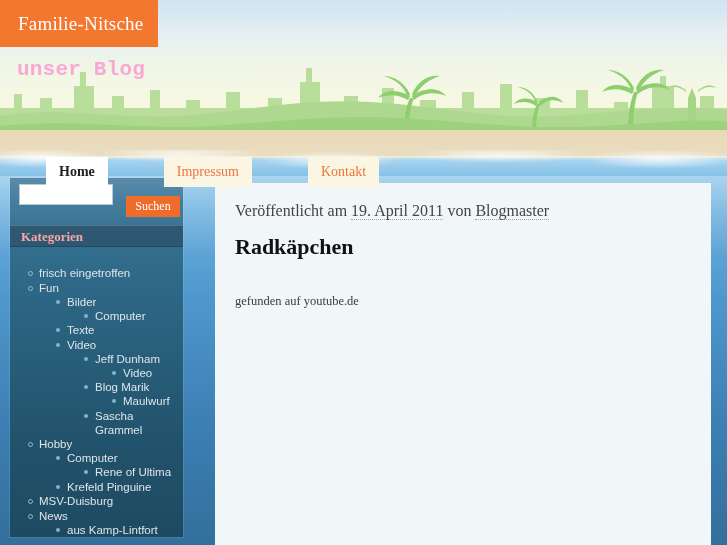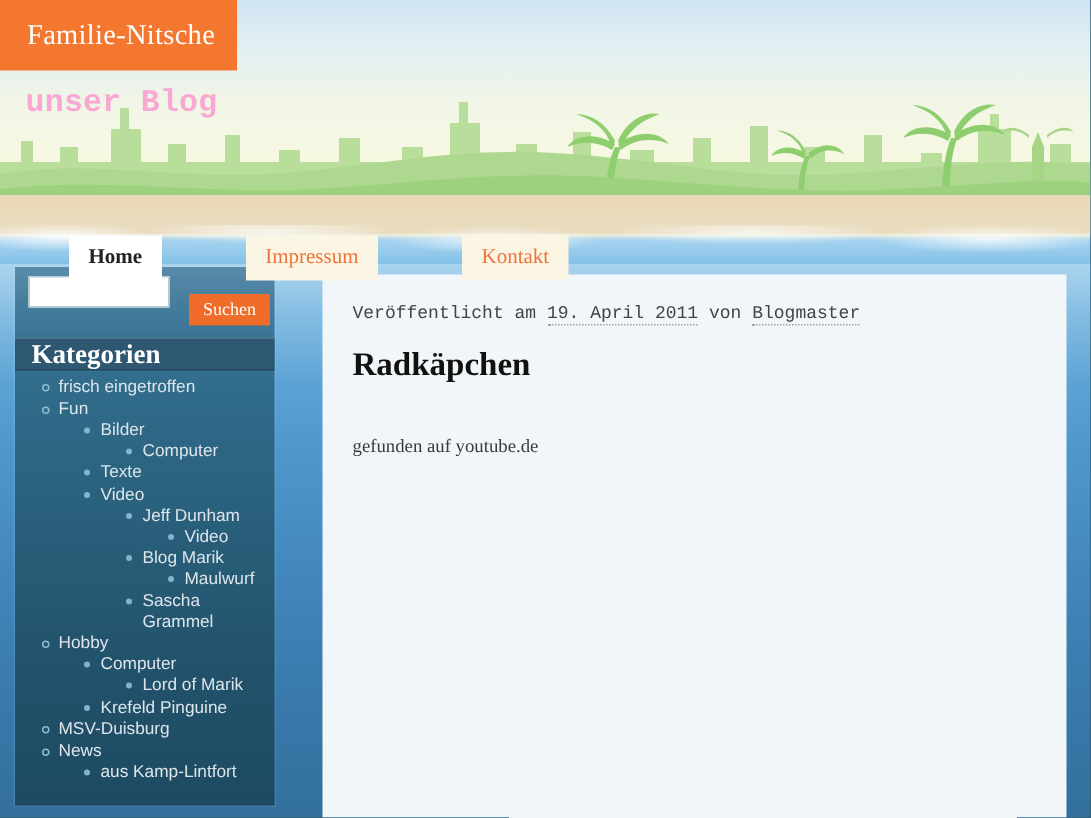--- a/index.html
+++ b/index.html
@@ -210,27 +210,27 @@
     border-top: 1px solid rgba(255,255,255,.18);
     border-bottom: 1px solid rgba(0,0,0,.18);
     box-sizing: border-box;
   }
   .cat-header span {
     display: block;
     padding-left: 11px;
     line-height: 21px;
     font-family: "Liberation Serif", serif;
     font-weight: bold;
-    font-size: 18px;
-    color: #ffffff;
+    font-size: 13px;
+    color: #fca5a5;
   }
 
   .cat-tree {
     position: absolute;
-    left: 0; top: 73px;
+    left: 0; top: 88px;
     width: 173px;
     font-size: 11.5px;
     color: #dfe7ec;
   }
   .cat-tree ul {
     list-style: none;
     margin: 0;
     padding: 0;
   }
   .cat-tree > ul { padding-left: 18px; }
@@ -269,22 +269,22 @@
     top: 183px;
     width: 496px;
     height: 362px;
     background: #f1f6f9;
     z-index: 5;
   }
   .post {
     padding: 19px 24px 0 20px;
   }
   .post-meta {
-    font-family: Liberation Mono, monospace;
-    font-size: 12px;
+    font-family: Liberation Serif, serif;
+    font-size: 16px;
     color: #444;
     margin: 0 0 14px 0;
   }
   .post-meta .lnk {
     color: #444;
     text-decoration: none;
     border-bottom: 1px dotted #9aa6ad;
   }
   .post-title {
     font-family: "Liberation Serif", serif;
@@ -433,21 +433,21 @@
           </ul>
         </li>
 
         <li>
           <a href="#">Hobby</a>
           <ul>
             <li>
               <a href="#">Computer</a>
               <ul>
                 <li>
-                  <a href="#">Lord of Marik</a>
+                  <a href="#">Rene of Ultima</a>
                 </li>
               </ul>
             </li>
             <li>
               <a href="#">Krefeld Pinguine</a>
             </li>
           </ul>
         </li>
 
         <li>

